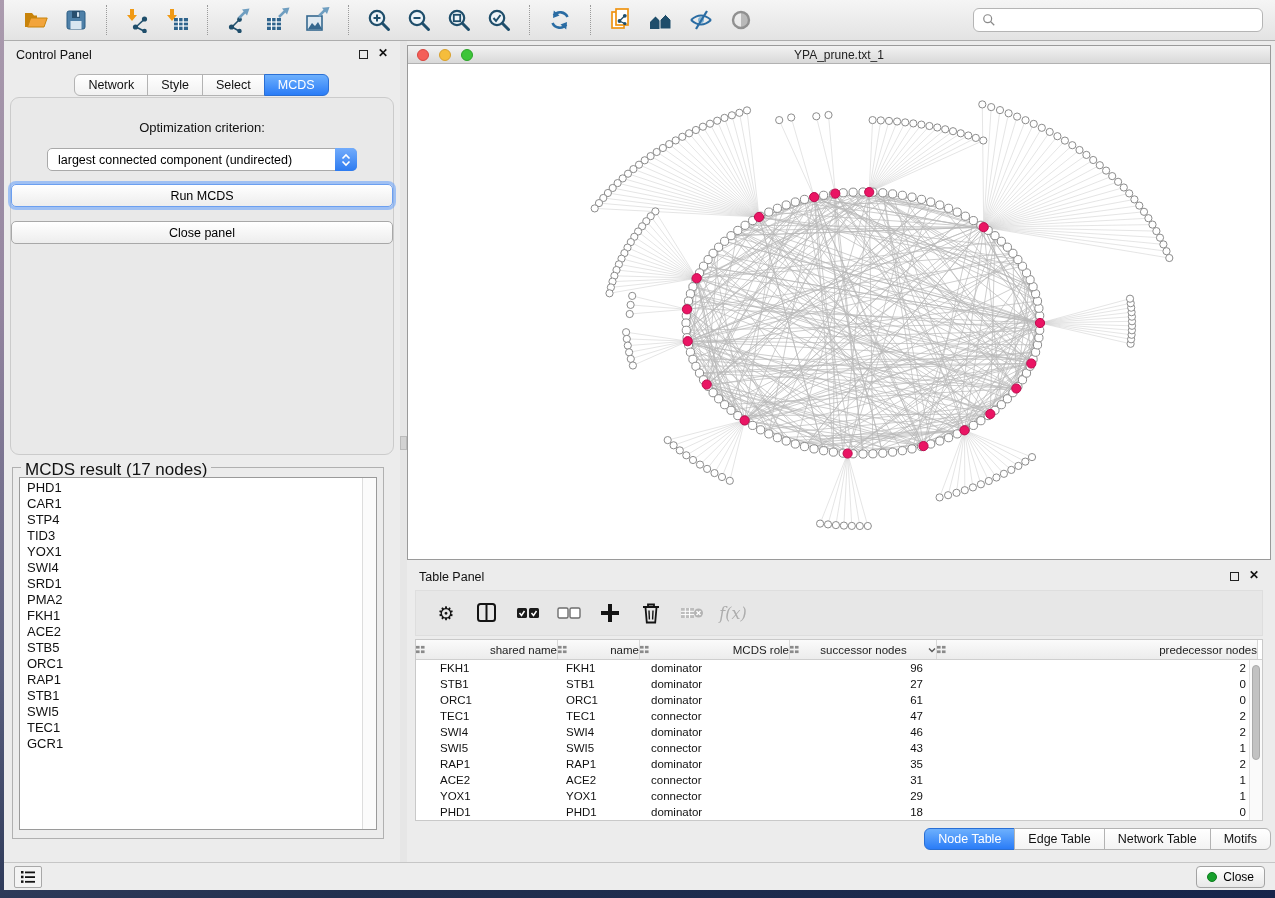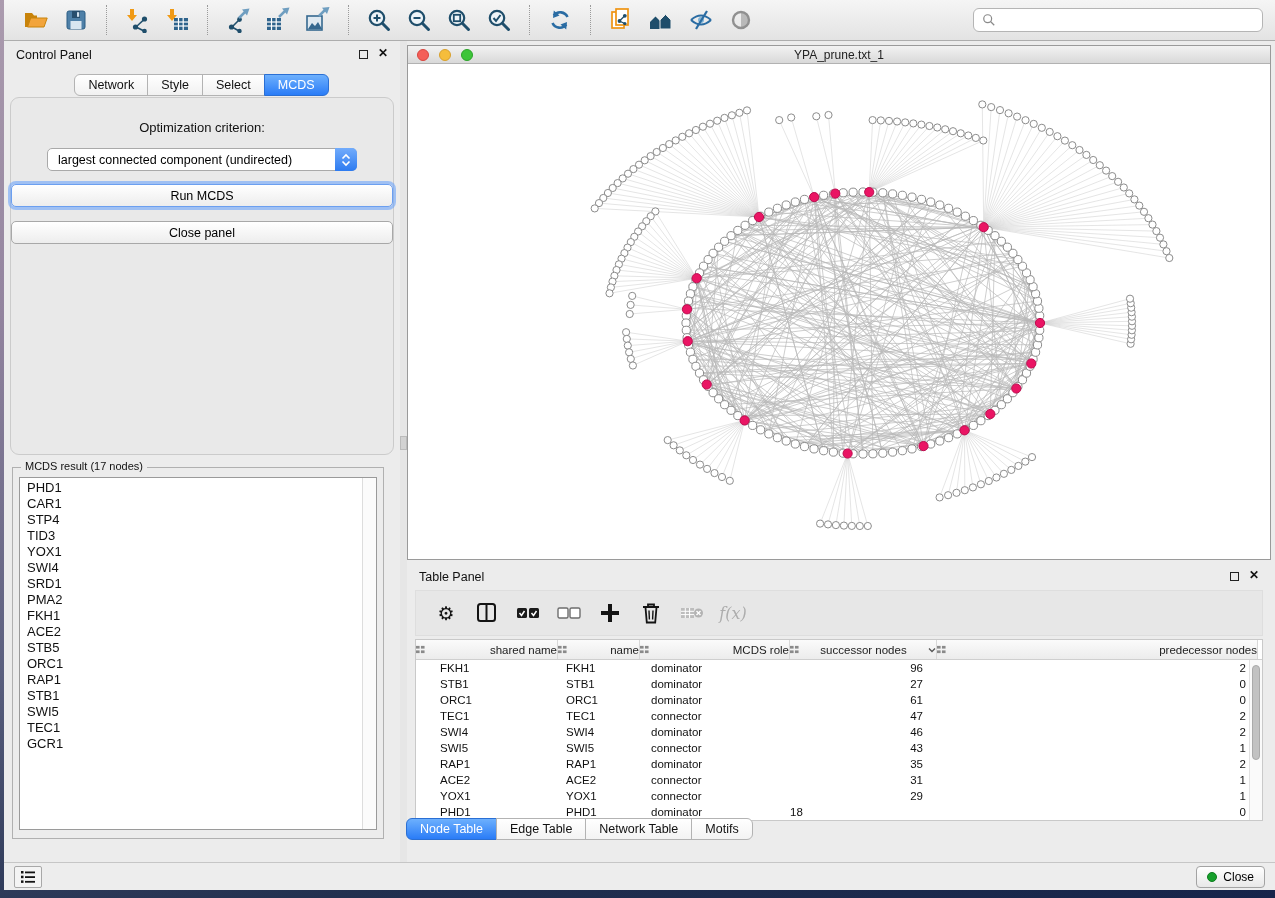--- a/index.html
+++ b/index.html
@@ -36,21 +36,21 @@
   .opt-label { text-align:center; margin-top:22px; font-size:13px; color:#111; }
   .select { margin:13px 36px 0; height:23px; background:#fff; border:1px solid #a9a9a9; border-radius:5px;
             position:relative; display:flex; align-items:center; padding-left:10px; font-size:12.5px; cursor:pointer; }
   .select-cap { position:absolute; right:-1px; top:-1px; bottom:-1px; width:22px; border-radius:0 5px 5px 0;
                 background:linear-gradient(#72acfc,#2d7bf0); display:flex; align-items:center; justify-content:center; }
   .btn-row { display:flex; justify-content:center; gap:14px; margin-top:13px;flex-direction:column; }
   .aqua-btn { height:23px; padding:0 15px; font-size:12.5px; font-family:"Liberation Sans",sans-serif;
               background:linear-gradient(#ffffff,#ededed); border:1px solid #a8a8a8; border-radius:5px; cursor:pointer; }
   .aqua-btn.focus { box-shadow:0 0 0 3px rgba(110,165,250,.6); border-color:#6b9ff0; }
   .result-group { position:absolute; left:8px; width:372px; top:426px; height:372px; border:1px solid #b0b0b0; }
-  .result-legend { position:absolute; top:-8px; left:8px; background:#ececec; padding:0 4px; font-size:11px; color:#111; }
+  .result-legend { position:absolute; top:-8px; left:8px; background:#ececec; padding:0 4px; font-size:17px; color:#111; }
   .result-inner { position:absolute; left:6px; right:6px; top:9px; bottom:8px; background:#fff; border:1px solid #9a9a9a; }
   .result-list { position:absolute; left:0; top:2px; right:14px; bottom:0; overflow:hidden; padding-left:7px;
                  font-size:13px; line-height:16px; color:#111; }
   .result-scroll { position:absolute; right:0; top:0; bottom:0; width:14px; background:#fbfbfb; border-left:1px solid #ddd; }
 
   
   .splitter { position:absolute; left:396px; width:7px; top:41px; bottom:28px; background:#e6e6e6; }
   .splitter .knob { position:absolute; left:0; right:0; top:395px; height:14px; background:#d2d2d2; border:1px solid #bbb; }
 
   
@@ -76,21 +76,21 @@
   .table-wrap { position:absolute; left:8px; right:8px; top:76px; bottom:38px; background:#fff; border:1px solid #c9c9c9; }
   .thead { display:flex; height:20px; border-bottom:1px solid #cfcfcf; }
   .th { display:flex; align-items:center; justify-content:space-between; gap:5px; font-size:11.5px; color:#222;
         background:linear-gradient(#fbfbfb,#ececec); border-right:1px solid #d8d8d8; cursor:pointer; }
   .th-fill { flex:1; background:#fff; }
   .trow { display:flex; height:16px; }
   .td { font-size:11.5px; color:#111; line-height:16px; white-space:nowrap; overflow:hidden; }
   .vscroll { position:absolute; right:0; top:20px; bottom:0; width:13px; background:#fafafa; border-left:1px solid #e2e2e2; }
   .vthumb { position:absolute; left:2px; right:2px; top:5px; height:95px; border-radius:6px;
             background:#c2c2c2; border:1px solid #aaa; }
-  .tp-tabs { position:absolute; left:0; right:0; bottom:19px; display:flex; justify-content:flex-start; }
+  .tp-tabs { position:absolute; left:0; right:0; bottom:9px; display:flex; justify-content:flex-end; }
   .tp-tab { padding:3px 13px; font-size:12.5px; background:linear-gradient(#ffffff,#f3f3f3);
             border:1px solid #b3b3b3; margin-left:-1px; color:#111; cursor:pointer; }
   .tp-tab:first-child { border-radius:6px 0 0 6px; }
   .tp-tab:last-child { border-radius:0 6px 6px 0; }
   .tp-tab.active { background:linear-gradient(#6db0fd,#2a7cf7); color:#fff; border-color:#2a6fd4; }
 
   
   .status-bar { position:absolute; left:0; right:0; bottom:0; height:28px; background:#ededed; border-top:1px solid #c6c6c6; }
   .list-btn { position:absolute; left:10px; top:3px; width:28px; height:22px; background:#f4f4f4;
               border:1px solid #a8a8a8; border-radius:2px; display:flex; align-items:center; justify-content:center; cursor:pointer; }
@@ -1266,21 +1266,21 @@
             <div class="td" style="width: 142px; padding-left: 24px;">YOX1</div>
             <div class="td" style="width: 82px; padding-left: 8px;">YOX1</div>
             <div class="td" style="width: 150px; padding-left: 11px;">connector</div>
             <div class="td" style="width: 147px; text-align: right; padding-right: 14px;">29</div>
             <div class="td" style="width: 321px; text-align: right; padding-right: 12px;">1</div>
           </div>
           <div class="trow">
             <div class="td" style="width: 142px; padding-left: 24px;">PHD1</div>
             <div class="td" style="width: 82px; padding-left: 8px;">PHD1</div>
             <div class="td" style="width: 150px; padding-left: 11px;">dominator</div>
-            <div class="td" style="width: 147px; padding-right: 14px;">18</div>
+            <div class="td" style="width: 147px; text-align: right; padding-right: 14px;">18</div>
             <div class="td" style="width: 321px; text-align: right; padding-right: 12px;">0</div>
           </div>
         </div>
       <div class="vscroll">
           <div class="vthumb"></div>
         </div>
     </div>
     <div class="tp-tabs">
       <span class="tp-tab active">Node Table</span>
       <span class="tp-tab">Edge Table</span>

